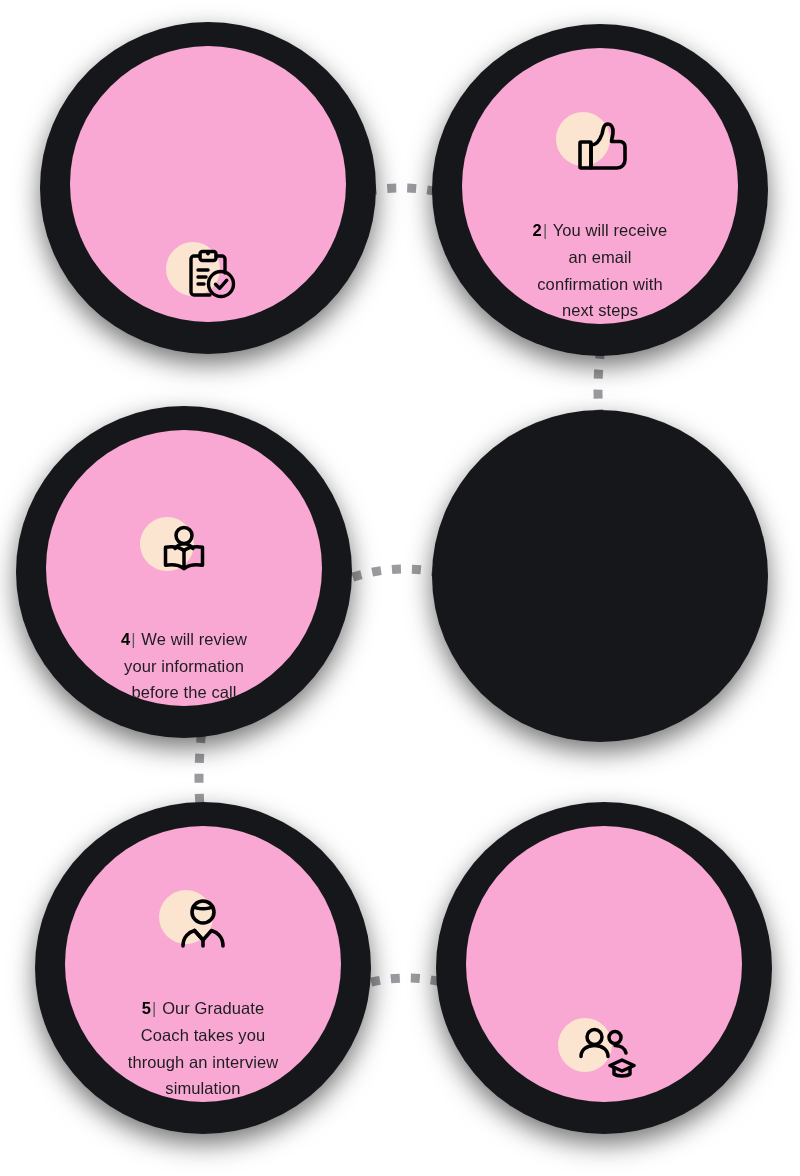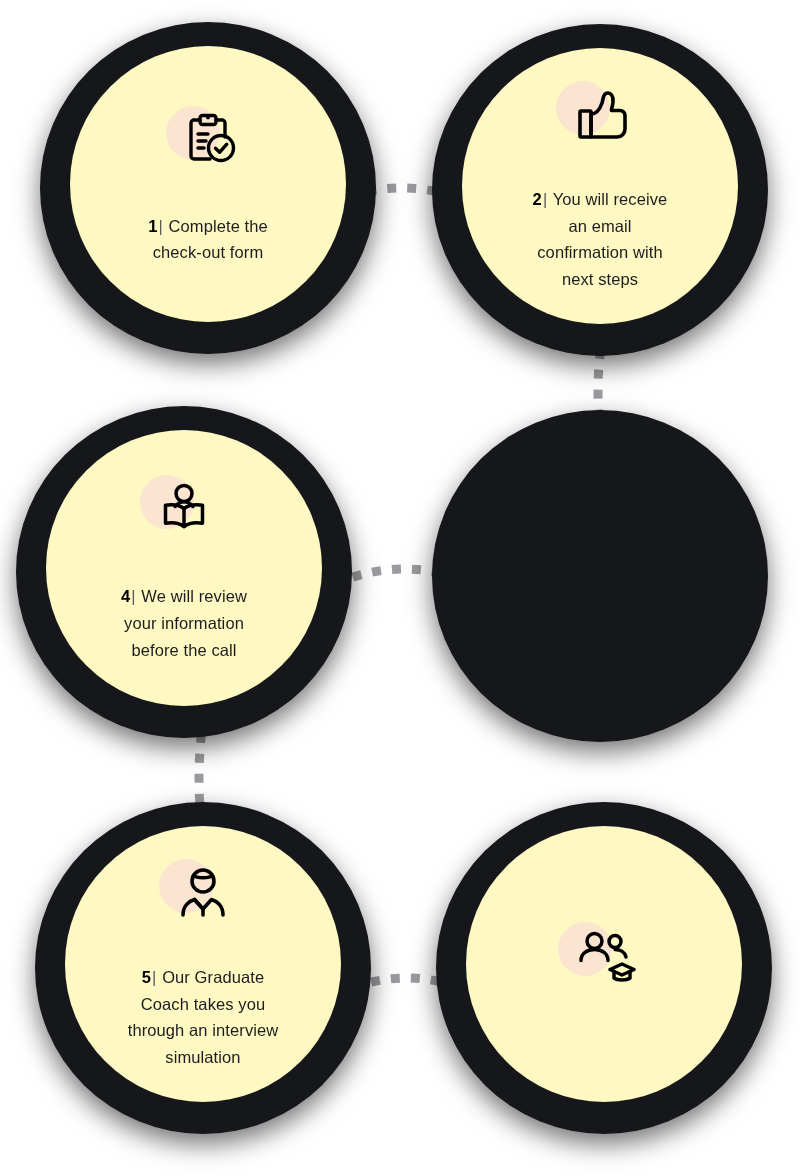--- a/index.html
+++ b/index.html
@@ -40,25 +40,25 @@
   .ring {
     position: absolute;
     left: 0; top: 0;
     border-radius: 50%;
     background: #16171a;
   }
 
   .disc {
     position: absolute;
     border-radius: 50%;
-    background: #fef9c3;
+    background: #f9a8d4;
     display: flex;
     flex-direction: column;
     align-items: center;
-    justify-content: center;
+    justify-content: flex-end;
     box-sizing: border-box;
     overflow: hidden;
   }
 
   .icon-wrap {
     position: relative;
     display: flex;
     align-items: center;
     justify-content: center;
     width: 92px;
@@ -131,24 +131,20 @@
           <path d="M40 13 H46 a3 3 0 0 1 3 3 V30"></path>
           <rect x="24" y="8.5" width="16" height="9" rx="2.5"></rect>
           <circle cx="32" cy="10.5" r="1.9" fill="#000" stroke="none"></circle>
           <path d="M22 27 H32"></path>
           <path d="M22 34 H30"></path>
           <path d="M22 41 H28"></path>
           <circle cx="45" cy="41" r="12.5"></circle>
           <path d="M39.5 41.2 L43.6 45.3 L50.8 37.2"></path>
         </svg>
       </div>
-      <div class="caption">
-        <span class="num">1</span><span class="bar">|</span> <span>Complete the
-check-out form</span>
-      </div>
     </div>
   </div>
 
   <div class="step" style="left:432px; top:24px; width:336px; height:332px;">
     <div class="ring" style="width:336px; height:332px;
                 box-shadow: 0 10px 26px rgba(0,0,0,0.55);"></div>
     <div class="disc" style="left:30px; top:24px; width:276px; height:276px;">
       <div class="icon-wrap" style="margin-bottom:6px;">
         <span class="blob" style="left:2px; top:2px;"></span>
         <svg width="64" height="64" viewBox="0 0 64 64" fill="none" stroke="#000" stroke-width="3.6" stroke-linecap="round" stroke-linejoin="round">

